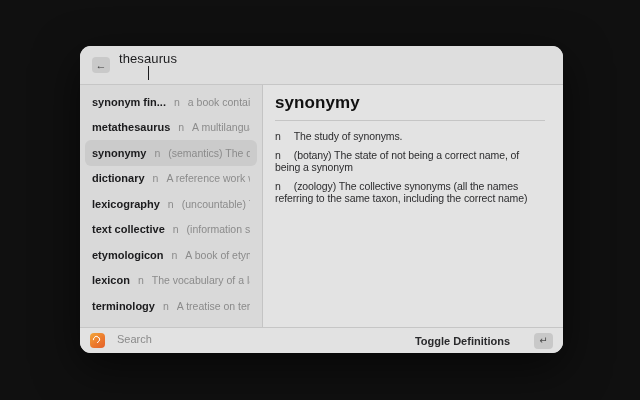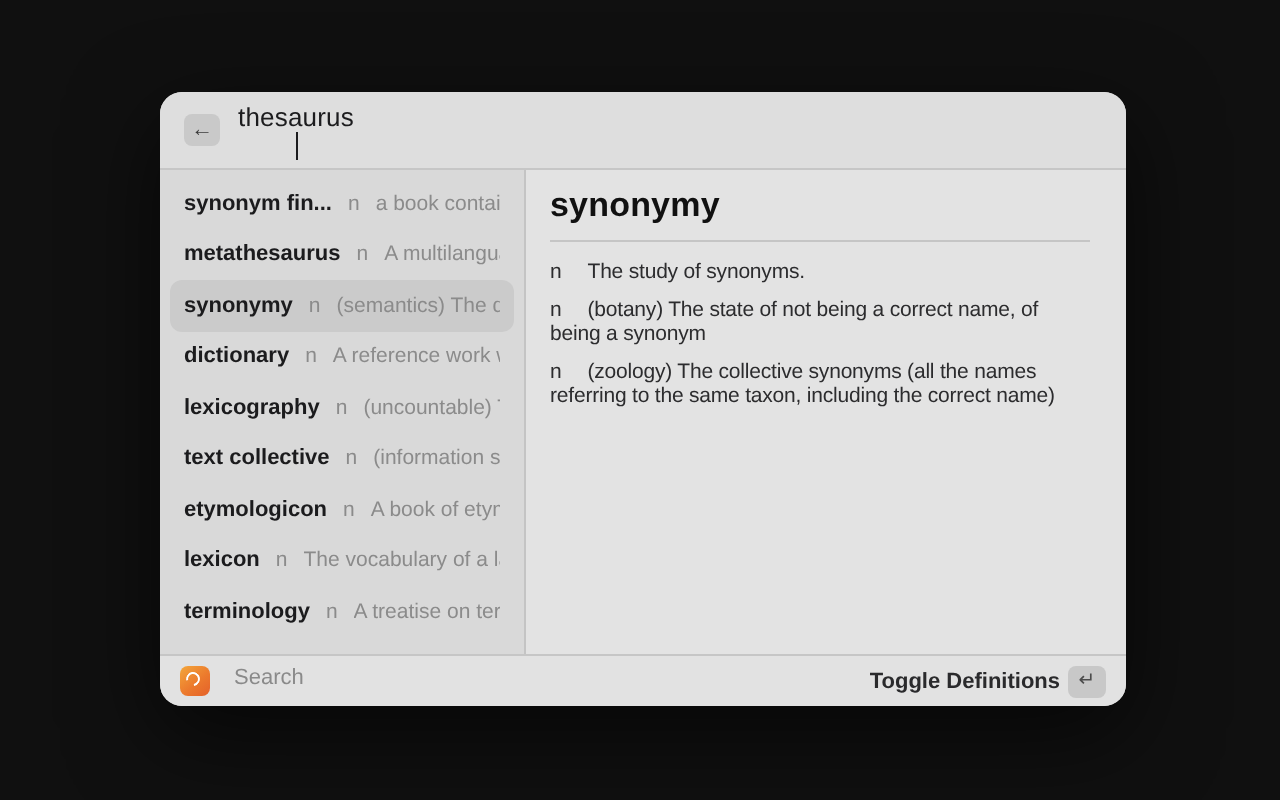--- a/index.html
+++ b/index.html
@@ -42,21 +42,21 @@
   
   .footer{flex:0 0 26px;display:flex;align-items:center;justify-content:space-between;
     padding:0 10px;background:#e2e2e2;border-top:1px solid #c6c6c6;}
   .footer-left{display:flex;align-items:flex-start;gap:12px;}
   .app-icon{width:15px;height:15px;border-radius:4px;
     background:linear-gradient(140deg,#f3a73b 0%,#ec7a2d 55%,#e4612a 100%);
     position:relative;flex:0 0 auto;}
   .app-icon .swirl{position:absolute;left:3px;top:3px;width:7px;height:7px;border-radius:50%;
     border:1.6px solid #fff;border-bottom-color:transparent;transform:rotate(35deg);}
   .footer-search{font-size:11px;color:#8a8a8a;}
-  .footer-right{display:flex;align-items:center;gap:4px;cursor:pointer;}
+  .footer-right{display:flex;align-items:center;gap:24px;cursor:pointer;}
   .action-label{font-size:11px;font-weight:700;color:#2a2a2c;}
   .keycap{display:inline-block;min-width:19px;height:16px;border-radius:4px;background:#c8c8c8;
     color:#4c4c4c;font-size:10px;line-height:16px;text-align:center;}
 </style>
 </head>
 <body>
 
 <div class="stage">
   <div class="window">
 

